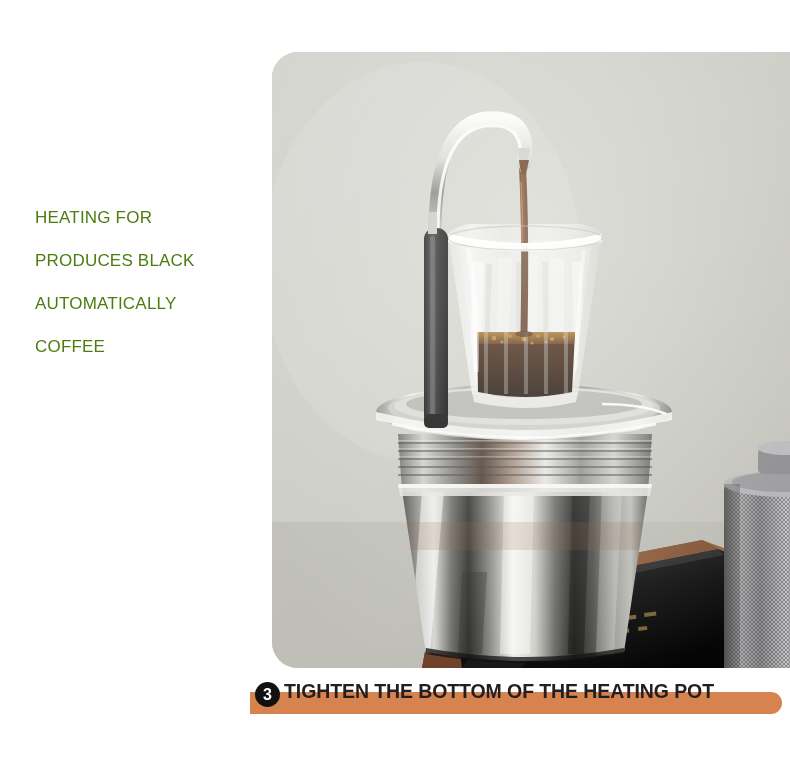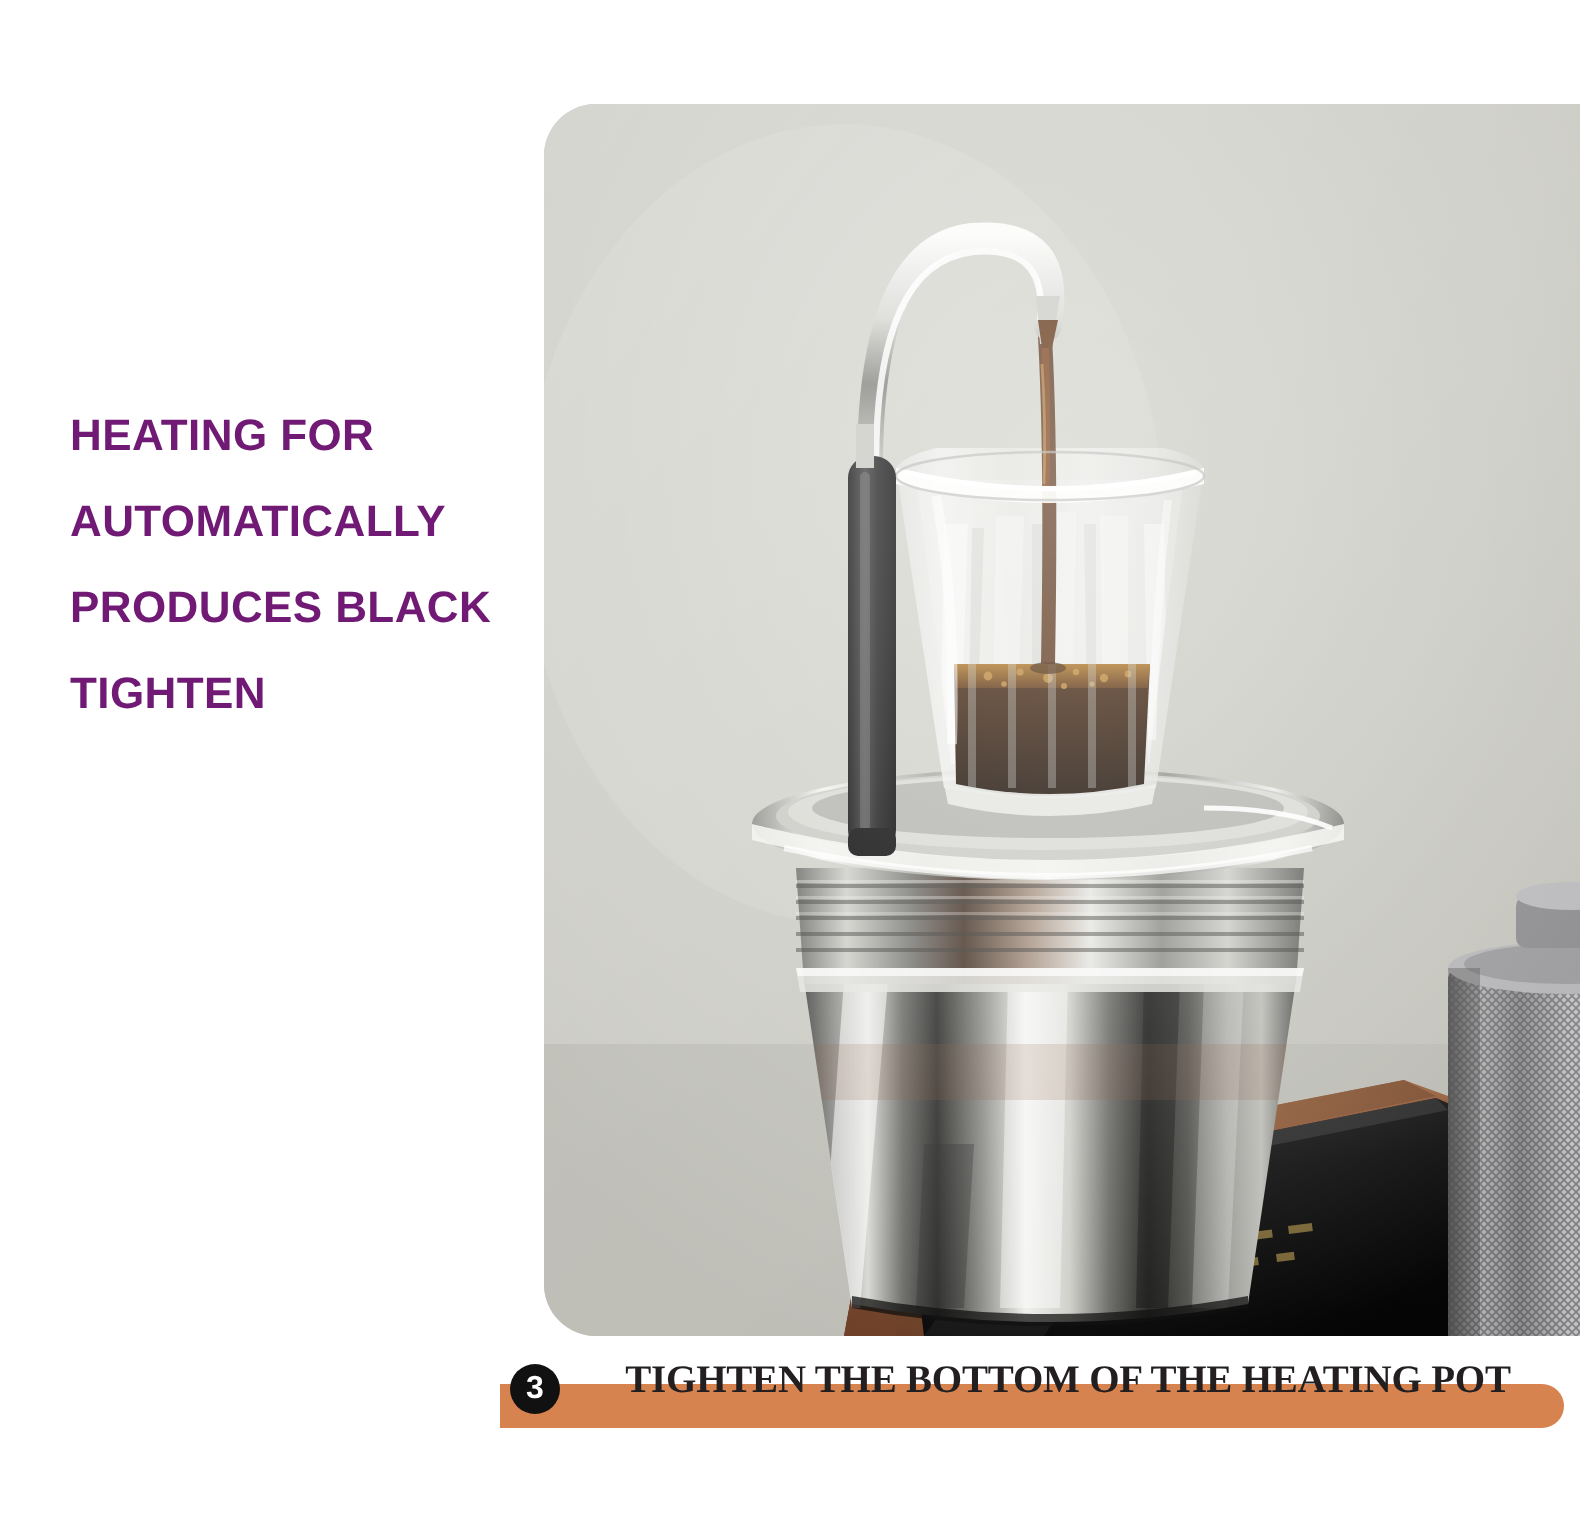--- a/index.html
+++ b/index.html
@@ -17,25 +17,25 @@
 
   
   #promo-text {
     position: absolute;
     left: 35px;
     top: 196px;
     width: 230px;
   }
   .promo-line {
     font-family: "Liberation Sans", sans-serif;
-    font-weight: bold;
-    font-size: 22px;
+    font-weight: normal;
+    font-size: 17px;
     line-height: 43px;
     letter-spacing: 0.2px;
-    color: #701a75;
+    color: #4d7c0f;
     white-space: nowrap;
   }
 
   
   #photo {
     position: absolute;
     left: 272px;
     top: 52px;
     width: 518px;
     height: 616px;
@@ -55,28 +55,27 @@
     height: 22px;
     background: #d6834f;
     border-top-right-radius: 11px;
     border-bottom-right-radius: 11px;
   }
   #caption-text {
     position: absolute;
     left: 284px;
     top: 679px;
     width: 500px;
-    font-family: Liberation Serif, serif;
+    font-family: Liberation Sans, sans-serif;
     font-weight: bold;
     font-size: 19.5px;
     line-height: 24px;
     letter-spacing: -0.1px;
     color: #231f20;
     white-space: nowrap;
-    text-align: center;
   }
   #step-badge {
     position: absolute;
     left: 255px;
     top: 682px;
     width: 25px;
     height: 25px;
     border-radius: 50%;
     background: #111111;
     color: #ffffff;
@@ -85,23 +84,23 @@
     font-size: 16px;
     line-height: 25px;
     text-align: center;
   }
 </style>
 </head>
 <body>
 
 <div id="promo-text">
   <div class="promo-line">HEATING FOR</div>
+  <div class="promo-line">PRODUCES BLACK</div>
   <div class="promo-line">AUTOMATICALLY</div>
-  <div class="promo-line">PRODUCES BLACK</div>
-  <div class="promo-line">TIGHTEN</div>
+  <div class="promo-line">COFFEE</div>
 </div>
 
 <div id="photo">
   <svg id="photo-svg" viewBox="0 0 518 616" preserveAspectRatio="none">
     <defs>
 
       <linearGradient id="gWall" x1="0" y1="0" x2="1" y2="1">
         <stop offset="0" stop-color="#d2d2cc"></stop>
         <stop offset="0.55" stop-color="#cacac3"></stop>
         <stop offset="1" stop-color="#bdbdb5"></stop>

